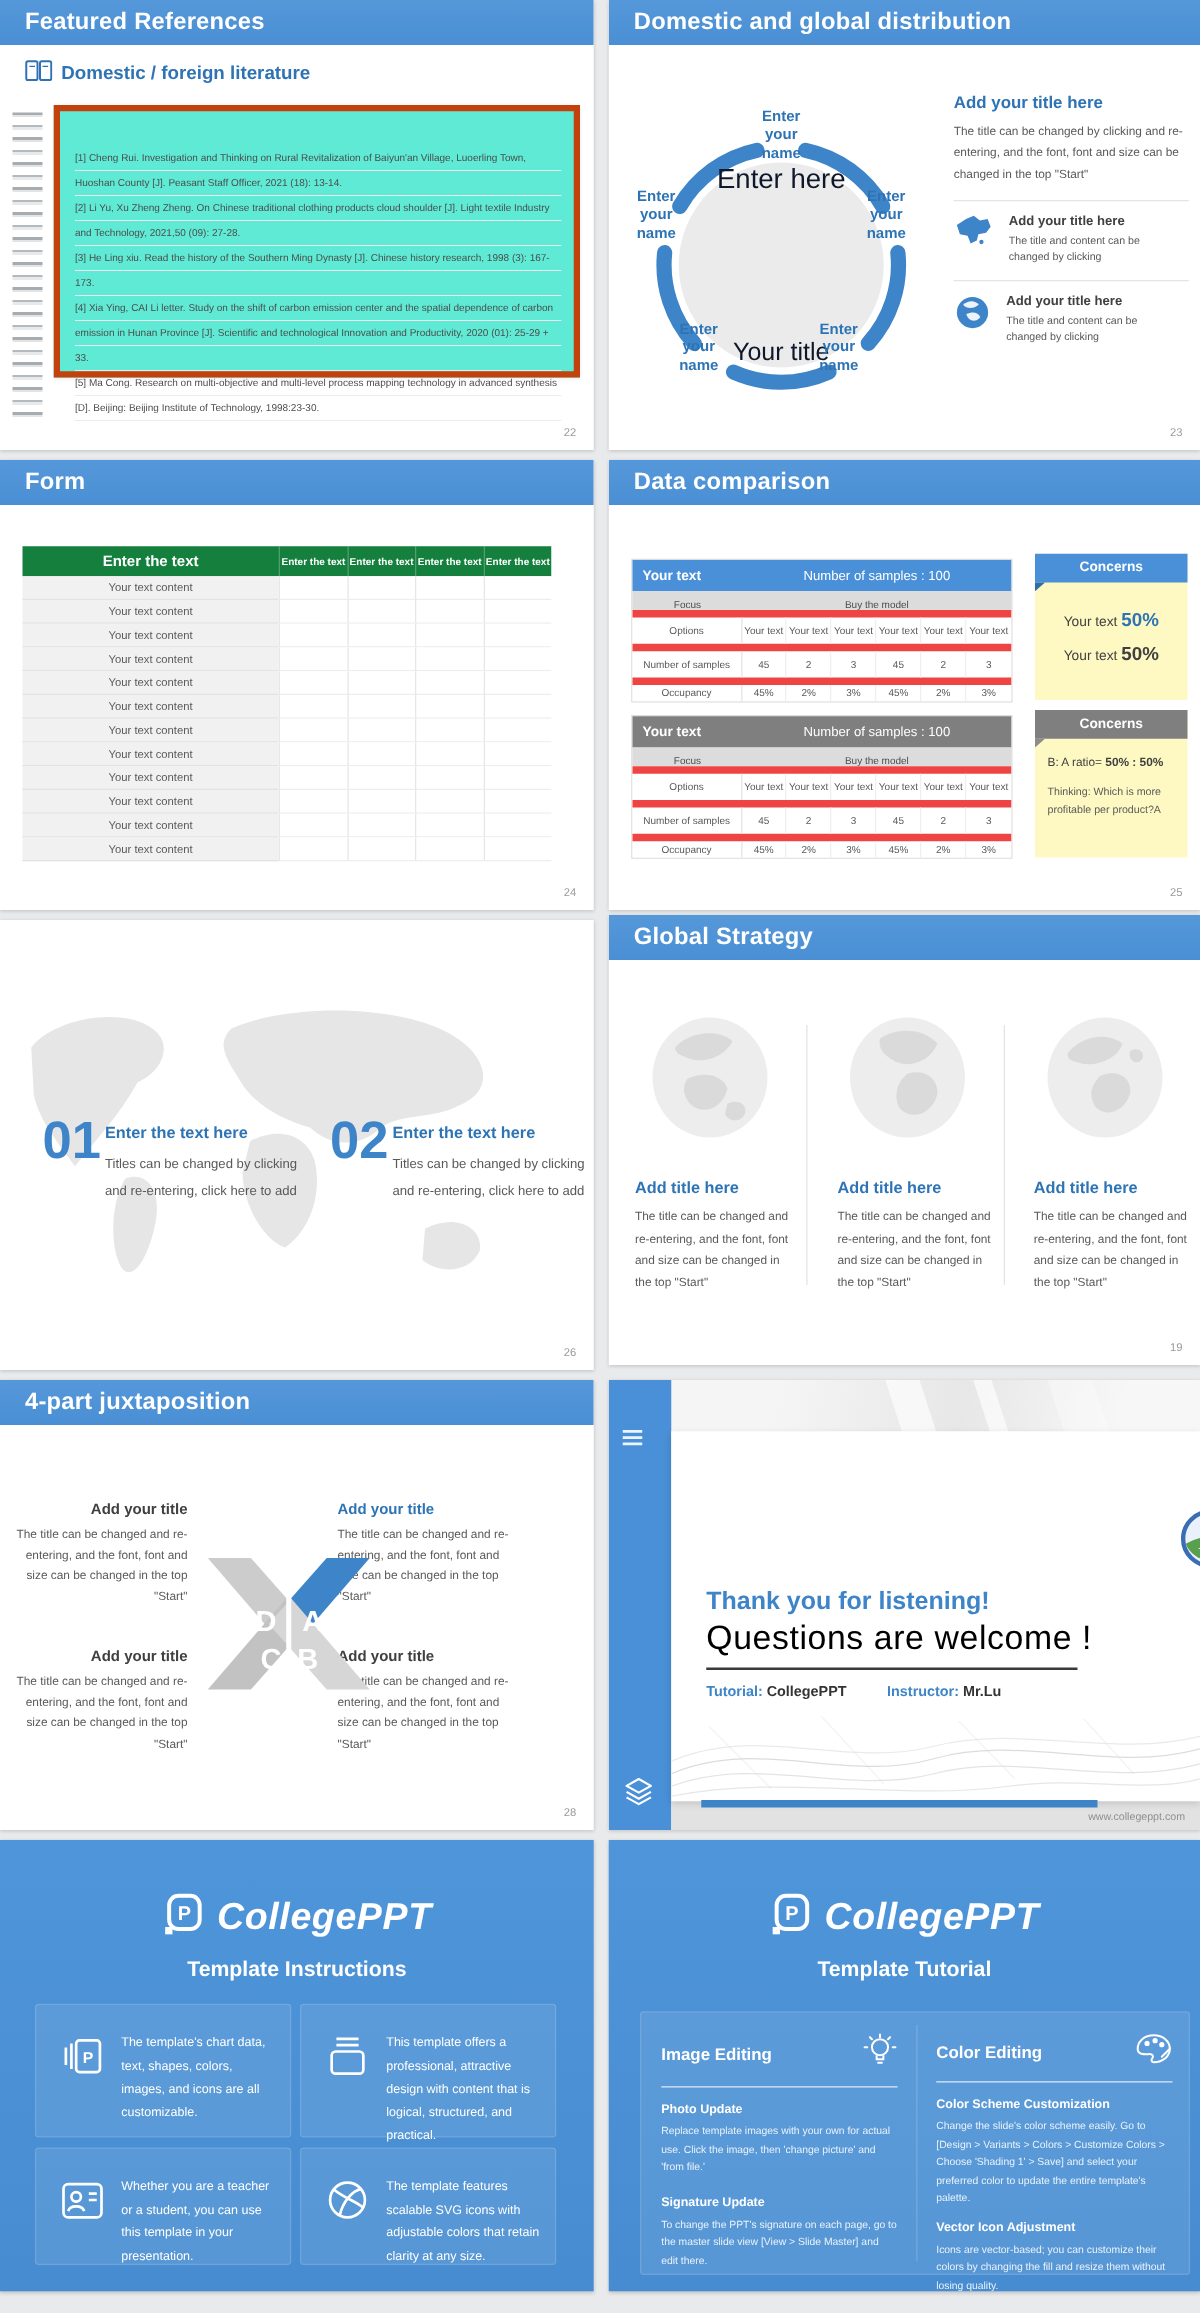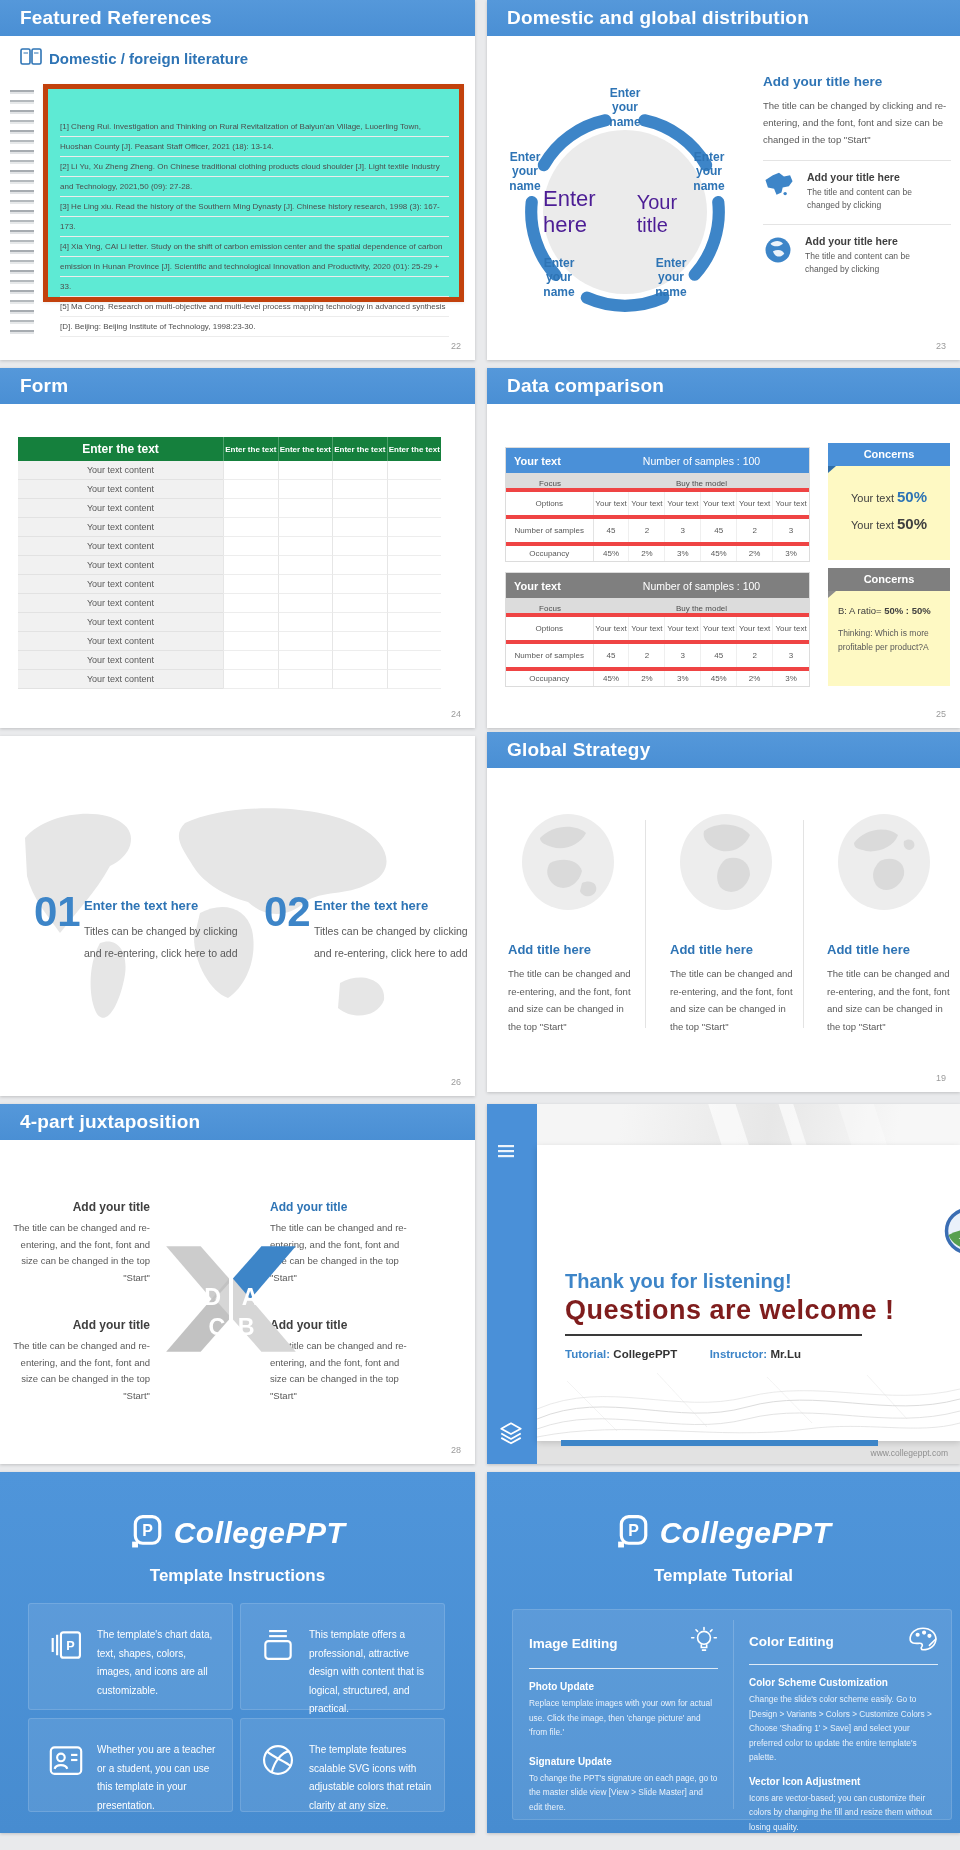--- a/index.html
+++ b/index.html
@@ -19,21 +19,21 @@
            background:repeating-linear-gradient(180deg,#a7acb1 0 2px,#e2e4e6 2px 4px,transparent 4px 10px,#b4b9bd 10px 12px,#e7e9ea 12px 14px,transparent 14px 20px); }
   .lit-head { position:absolute; left:20px; top:48px; display:flex; align-items:center; gap:7px; }
   .lit-head span { font-size:15px; }
   .ref-panel { position:absolute; left:43px; top:84px; width:421px; height:218px; background:#5eead4;
                border:5px solid #c2410c; box-shadow:0 1px 3px rgba(0,0,0,.08); padding:28px 10px 0 12px; }
   .ref-lines { font-size:8px; line-height:20px; color:#4d4d4d;
                background-image:repeating-linear-gradient(180deg,transparent 0 19px,#ececec 19px 20px); }
 
   
   .diag-circle { position:absolute; left:56px; top:130px; width:164px; height:164px; border-radius:50%; background:#ebebeb;
-                 display:flex; flex-direction:row; align-items:center; justify-content:space-between; color:#4c1d95; }
+                 display:flex; flex-direction:column; align-items:center; justify-content:space-between; color:#0f172a; }
   .diag-circle .l1 { font-size:22px; } .diag-circle .l2 { font-size:20px; margin-top:4px; }
   .arcs { position:absolute; left:33px; top:107px; width:210px; height:210px; }
   .node { position:absolute; width:56px; text-align:center; font-size:12px; line-height:1.2; font-weight:700; color:#2e74b5; }
   .dist-right { position:absolute; left:276px; top:74px; width:188px; }
   .dist-right h3 { font-size:13.5px; color:#2e74b5; margin-bottom:8px; }
   .dist-right .p { font-size:9.5px; line-height:17px; color:#595959; }
   .dist-div { border-top:1px solid #e4e4e4; margin:12px 0 10px; }
   .dist-item { display:flex; gap:12px; align-items:flex-start; }
   .dist-item .tt { font-size:10.5px; font-weight:700; color:#404040; margin-bottom:3px; }
   .dist-item .tb { font-size:8.5px; line-height:13px; color:#595959; width:132px; }
@@ -53,21 +53,21 @@
   .crow { display:flex; }
   .chead { height:25px; color:#fff; align-items:center; }
   .chead.blue { background:#4a90d8; } .chead.gray { background:#7f7f7f; }
   .chead .cl { width:88px; padding-left:8px; font-weight:700; font-size:11px; }
   .chead .cr { flex:1; text-align:center; font-size:10.5px; }
   .csub { height:15px; background:#dcdcdc; align-items:flex-end; color:#4d4d4d; }
   .csub .cl { width:88px; text-align:center; } .csub .cr { flex:1; text-align:center; }
   .cl6 { width:88px; display:flex; align-items:center; justify-content:center; border-right:1px solid #e3e3e3; text-align:center; }
   .cv { width:36.1px; display:flex; align-items:center; justify-content:center; border-right:1px solid #efefef; text-align:center; line-height:1.15; }
   .cv:last-child { border-right:none; }
-  .crow.cdata { border-top:4px solid #ef4444; background:#fff; }
+  .crow.cdata { border-top:6px solid #ef4444; background:#fff; }
   .h26 { height:27px; } .h20 { height:19px; }
   .concern { position:absolute; left:341px; width:122px; background:#fef9c3; }
   .concern .ch { position:relative; height:23px; color:#fff; font-weight:700; font-size:11px; text-align:center; line-height:23px; }
   .concern .ch.blue { background:#4a90d8; } .concern .ch.gray { background:#7f7f7f; }
   .concern .fold { position:absolute; left:0; top:23px; width:0; height:0; border-top:7px solid #8c8c8c; border-right:8px solid transparent; }
   .concern .ch.blue + .fold { border-top-color:#2f6da8; }
   .cline { text-align:center; font-size:11px; color:#404040; margin-top:10px; }
   .cline .big { font-size:15px; font-weight:700; }
   .cline .blueval { color:#2e74b5; }
   .cratio { font-size:9.5px; color:#404040; text-align:left; padding:14px 8px 0 10px; }
@@ -91,21 +91,21 @@
   .jblock.blue h4 { color:#2e74b5; }
   .jblock .p { font-size:9.5px; line-height:16.5px; color:#595959; }
   .jr { text-align:right; } .jl { text-align:left; }
 
   
   .thx-side { position:absolute; left:0; top:0; width:50px; height:360px; background:#4a90d8; }
   .thx-top { position:absolute; left:50px; top:0; right:0; height:41px; background:linear-gradient(100deg,#f5f5f5 20%,#e7e7e7 55%,#f7f7f7 85%); }
   .streak { position:absolute; background:rgba(255,255,255,.65); transform:rotate(-18deg); }
   .thx-card { position:absolute; left:50px; top:41px; width:423px; height:296px; background:#fff; box-shadow:0 2px 6px rgba(0,0,0,.15); }
   .thx-card .t1 { position:absolute; left:28px; top:125px; font-size:20px; font-weight:700; color:#3d85c8; }
-  .thx-card .t2 { position:absolute; left:28px; top:150px; font-size:27px; font-weight:700; color:#7f1d1d; letter-spacing:.5px; }
+  .thx-card .t2 { position:absolute; left:28px; top:150px; font-size:27px; font-weight:400; color:#000000; letter-spacing:.5px; }
   .thx-card .rule { position:absolute; left:28px; top:189px; width:297px; border-top:2px solid #3a3a3a; }
   .thx-card .people { position:absolute; left:28px; top:203px; font-size:11.5px; font-weight:700; color:#333; }
   .thx-card .people .lab { color:#3d85c8; }
   .thx-card .people .gap { display:inline-block; width:26px; }
   .mesh { position:absolute; left:0; bottom:0; width:423px; height:80px; }
   .thx-bluebar { position:absolute; left:74px; top:336px; width:317px; height:6px; background:#3d85c8; }
   .thx-foot { position:absolute; left:50px; top:337px; right:0; height:23px; background:#e2e2e2; }
   .thx-url { position:absolute; right:12px; top:344px; font-size:8.5px; color:#8f8f8f; }
   .rx { position:absolute; left:407px; top:62px; width:48px; height:48px; }
 

